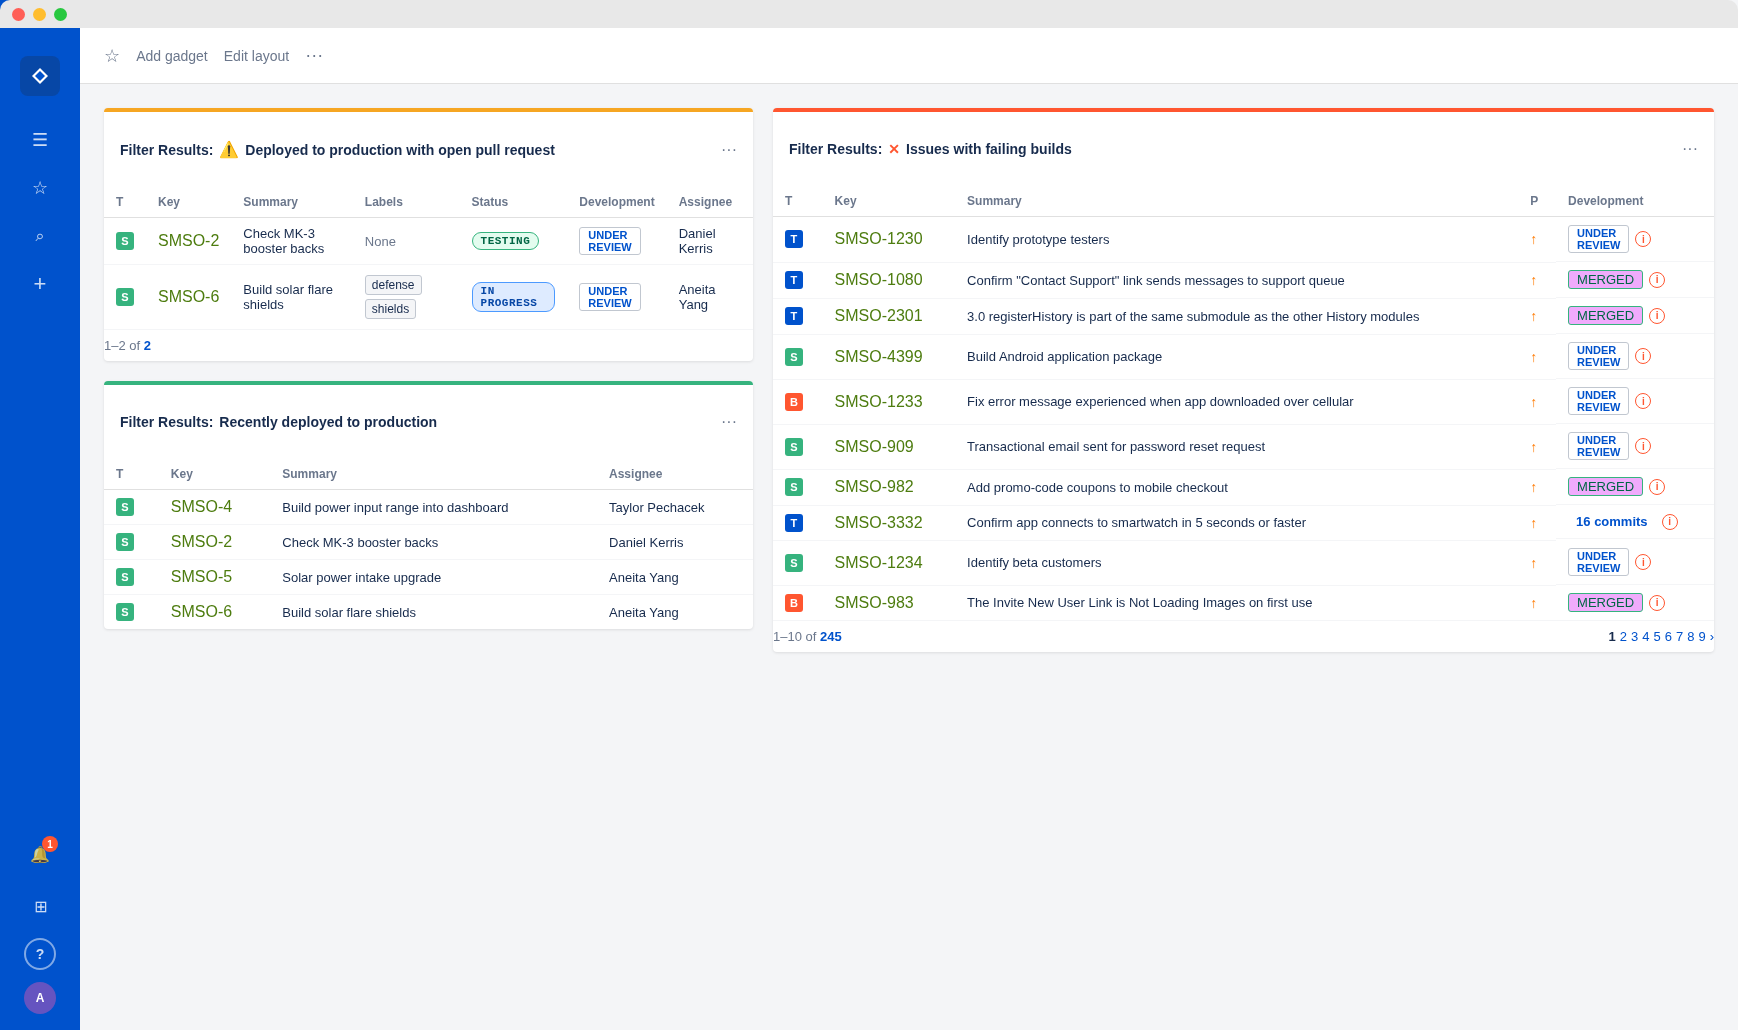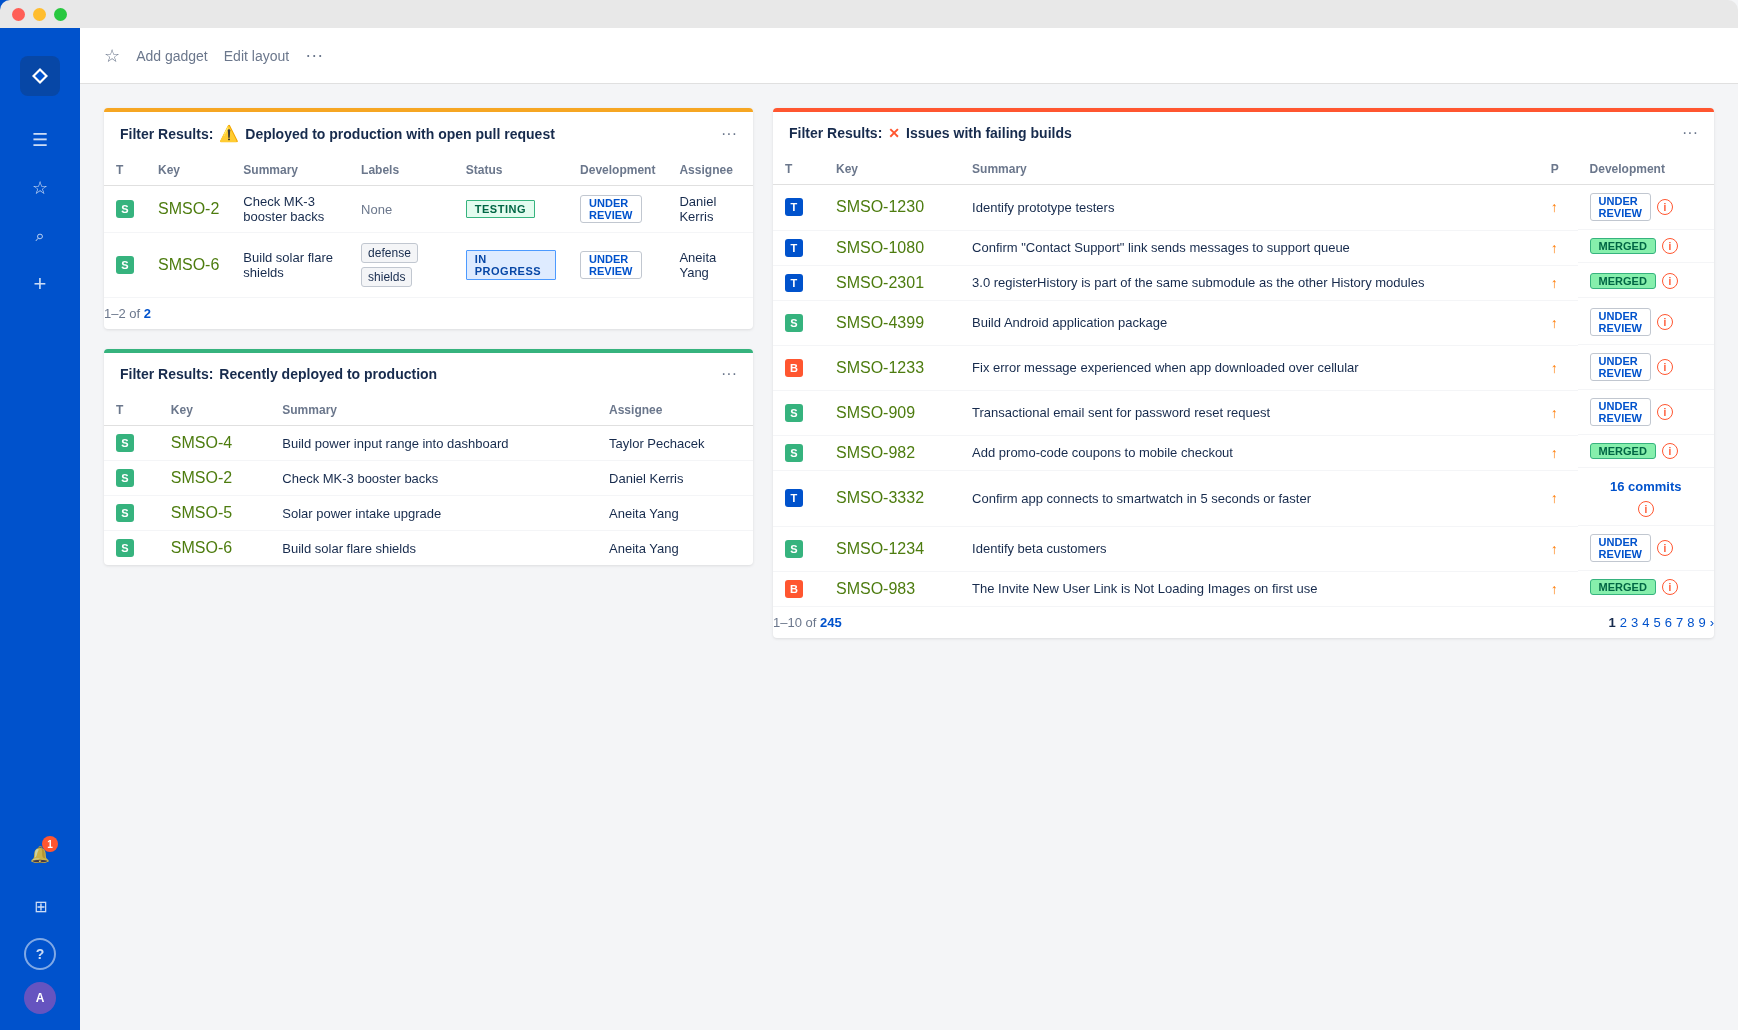--- a/index.html
+++ b/index.html
@@ -32,21 +32,21 @@
     .header-actions { display: flex; align-items: center; gap: 16px; }
     .header-btn { background: none; border: none; cursor: pointer; color: #6b778c; font-size: 14px; display: flex; align-items: center; gap: 4px; }
     .star-icon { color: #6b778c; font-size: 18px; cursor: pointer; }
     .dots-btn { background: none; border: none; cursor: pointer; color: #6b778c; font-size: 18px; }
 
     
     .content { flex: 1; overflow-y: auto; padding: 24px; display: grid; grid-template-columns: 1fr 1fr; gap: 20px; align-content: start; }
 
     
     .panel { background: white; border-radius: 4px; box-shadow: 0 1px 3px rgba(0,0,0,0.1); overflow: hidden; }
-    .panel-header { padding: 12px 16px; display: flex; align-items: center; justify-content: space-between; border-top: 4px solid; }
+    .panel-header { padding: 28px 16px; display: flex; align-items: center; justify-content: space-between; border-top: 4px solid; }
     .panel-header.yellow { border-top-color: #f6a623; }
     .panel-header.green { border-top-color: #36b37e; }
     .panel-header.red { border-top-color: #ff5630; }
     .panel-title { font-size: 14px; font-weight: 600; color: #172b4d; display: flex; align-items: center; gap: 6px; }
     .panel-menu { background: none; border: none; cursor: pointer; color: #6b778c; font-size: 16px; }
 
     
     .table { width: 100%; border-collapse: collapse; }
     .table th { font-size: 12px; color: #6b778c; font-weight: 600; text-align: left; padding: 8px 12px; border-bottom: 1px solid #e0e0e0; }
     .table td { font-size: 13px; color: #172b4d; padding: 8px 12px; border-bottom: 1px solid #f4f5f7; vertical-align: middle; }
@@ -54,26 +54,26 @@
 
     .issue-type { width: 18px; height: 18px; border-radius: 3px; display: inline-flex; align-items: center; justify-content: center; font-size: 11px; font-weight: bold; color: white; flex-shrink: 0; }
     .issue-type.story { background: #36b37e; }
     .issue-type.task { background: #0052cc; }
     .issue-type.bug { background: #ff5630; }
 
     .key-link { color: #4d7c0f; font-size: 16px; white-space: nowrap; }
 
     .label-tag { display: inline-block; background: #f4f5f7; border: 1px solid #c1c7d0; border-radius: 3px; padding: 2px 6px; font-size: 12px; color: #172b4d; margin: 2px 2px 2px 0; }
 
-    .status-badge { display: inline-block; padding: 2px 8px; border-radius: 1px; font-size: 11px; font-weight: 700; letter-spacing: 0.5px; }
+    .status-badge { display: inline-block; padding: 2px 8px; border-radius: 9px; font-size: 11px; font-weight: 700; letter-spacing: 0.5px; font-family: Liberation Mono, monospace; }
     .status-badge.testing { background: #e3fcef; color: #006644; border: 1px solid #36b37e; }
     .status-badge.in-progress { background: #deebff; color: #0747a6; border: 1px solid #4c9aff; }
 
     .dev-badge { display: inline-block; padding: 1px 8px; border: 1px solid #c1c7d0; border-radius: 3px; font-size: 11px; font-weight: 600; color: #0052cc; }
-    .dev-badge.merged { background: #86efac; color: #006644; border-color: #36b37e; font-size: 11px; font-weight: 700; }
+    .dev-badge.merged { background: #f0abfc; color: #006644; border-color: #36b37e; font-size: 13px; font-weight: 400; }
     .dev-badge.commits { background: none; color: #0052cc; border: none; font-size: 12px; font-weight: 600; }
 
     .pagination-row { padding: 8px 0; font-size: 13px; color: #6b778c; display: flex; align-items: center; justify-content: space-between; border-top: 1px solid #f4f5f7; }
     .pagination-link { color: #0052cc; font-weight: 600; cursor: pointer; }
     .pagination-nums { display: flex; gap: 4px; align-items: center; }
     .pagination-nums span { color: #0052cc; cursor: pointer; font-size: 13px; font-weight: 500; }
     .pagination-nums span.active { font-weight: 700; color: #172b4d; }
 
     .priority-icon { color: #ff7a00; font-size: 14px; }
     .info-icon { width: 16px; height: 16px; border-radius: 50%; border: 1.5px solid #ff5630; color: #ff5630; display: inline-flex; align-items: center; justify-content: center; font-size: 10px; font-weight: bold; flex-shrink: 0; }
@@ -350,21 +350,21 @@
               <span class="dev-badge merged">MERGED</span>
               <span class="info-icon">i</span>
             </td>
           </tr>
 
           <tr>
             <td><span class="issue-type task">T</span></td>
             <td><a class="key-link">SMSO-3332</a></td>
             <td>Confirm app connects to smartwatch in 5 seconds or faster</td>
             <td><span class="priority-icon">↑</span></td>
-            <td style="display:flex; align-items:center; gap:6px;flex-direction:column;">
+            <td style="display:flex; align-items:center; gap:6px;">
               <span class="dev-badge commits" style="color:#0052cc; font-weight:600; font-size:13px;">16 commits</span>
               <span class="info-icon">i</span>
             </td>
           </tr>
 
           <tr>
             <td><span class="issue-type story">S</span></td>
             <td><a class="key-link">SMSO-1234</a></td>
             <td>Identify beta customers</td>
             <td><span class="priority-icon">↑</span></td>

